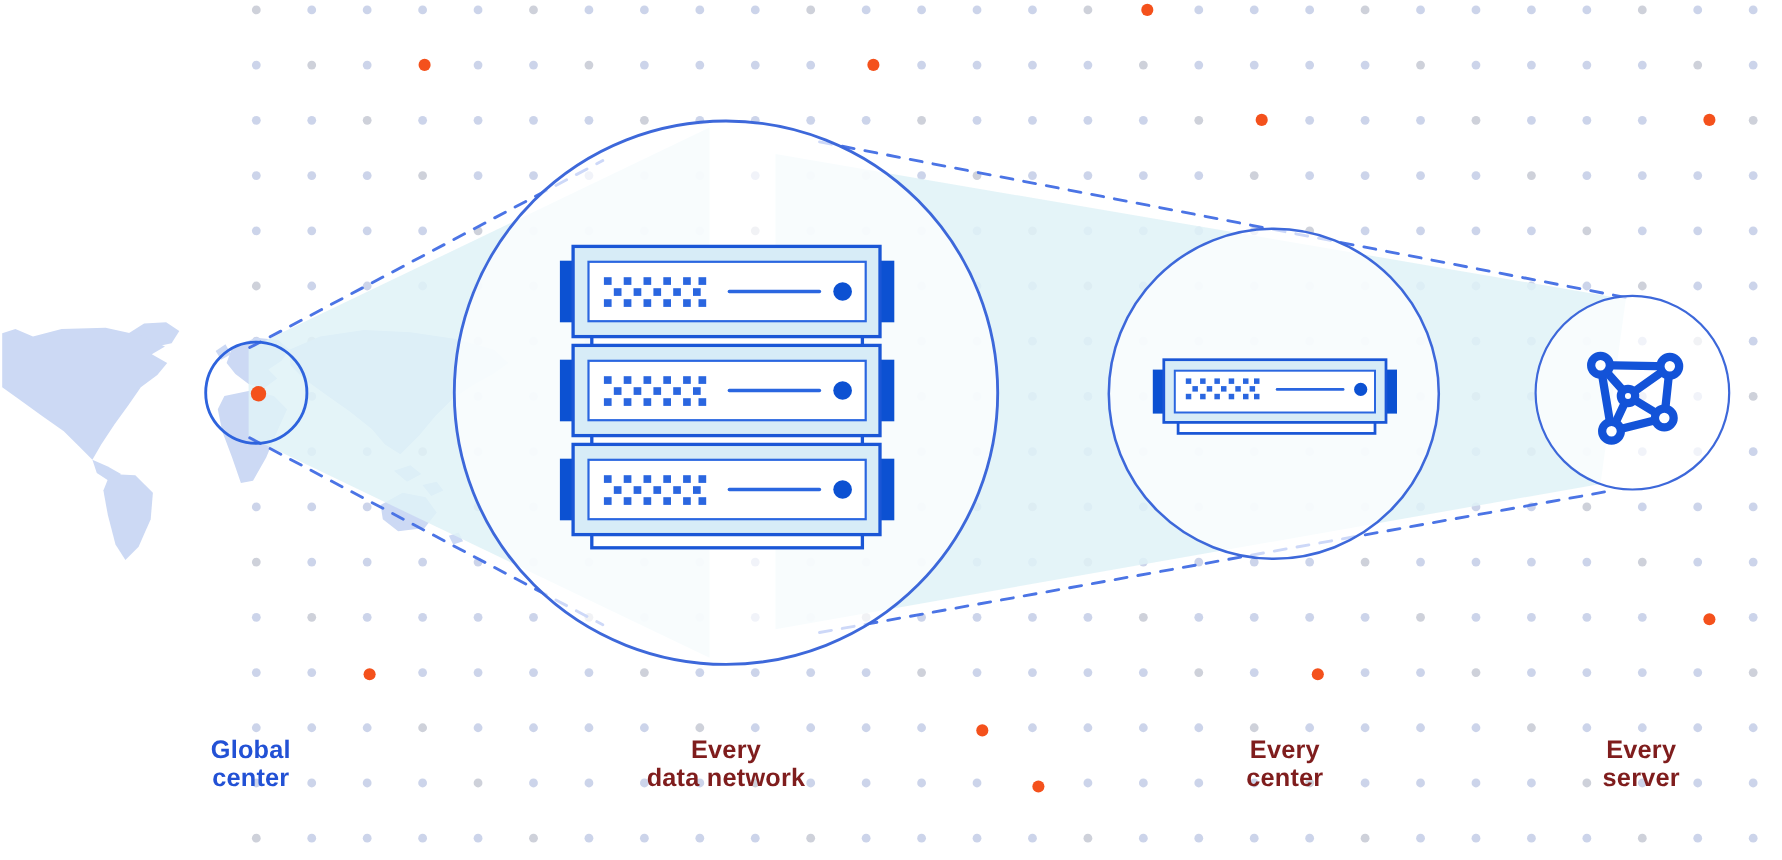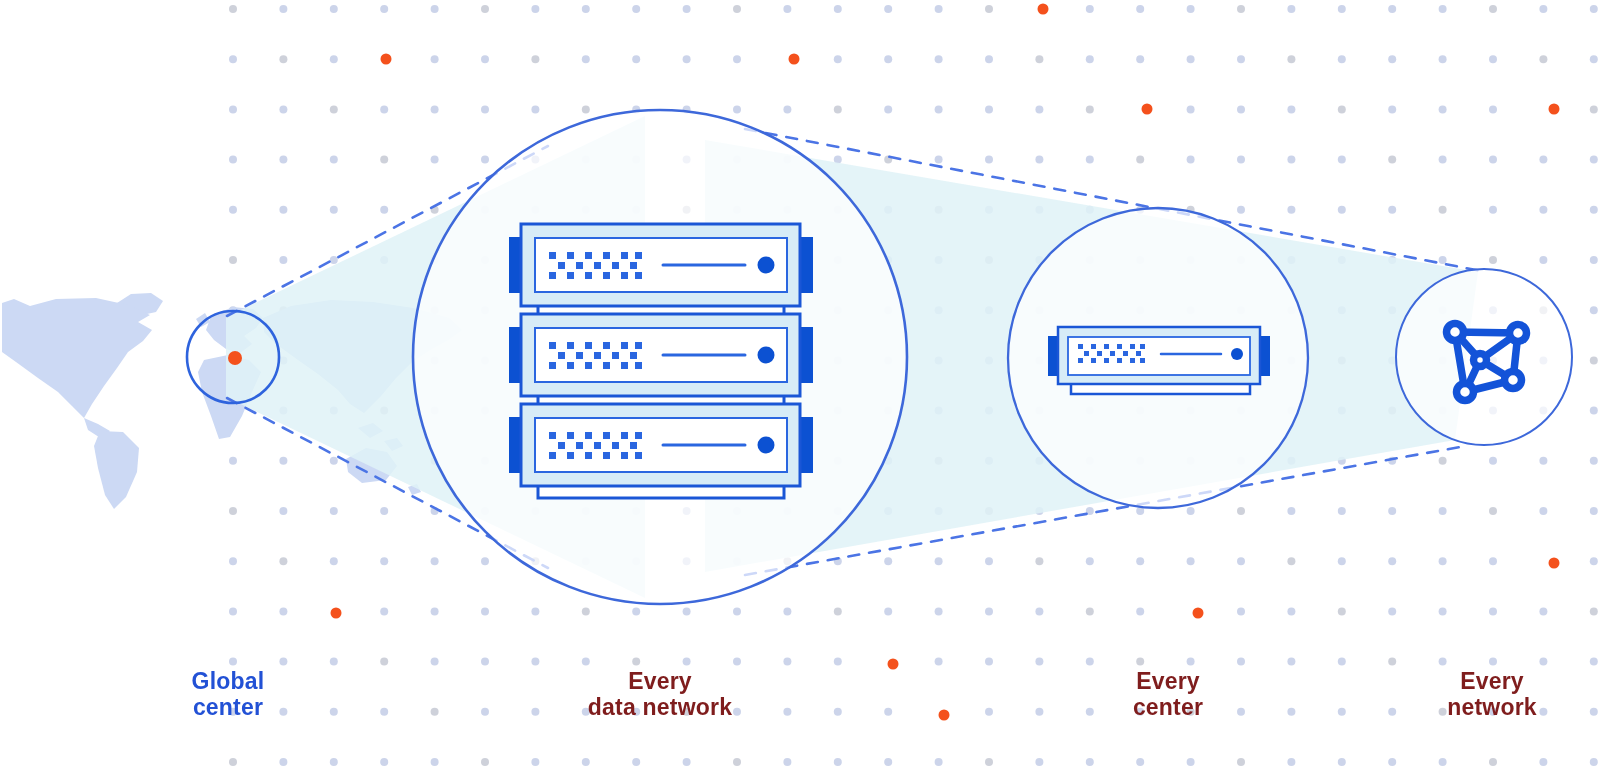--- a/index.html
+++ b/index.html
@@ -649,15 +649,15 @@
   <div class="stage-label" style="left:660px;">
     <span>Every</span>
     <span>data network</span>
   </div>
   <div class="stage-label" style="left:1168px;">
     <span>Every</span>
     <span>center</span>
   </div>
   <div class="stage-label" style="left:1492px;">
     <span>Every</span>
-    <span>network</span>
+    <span>server</span>
   </div>
 </div>
 
 </body></html>

